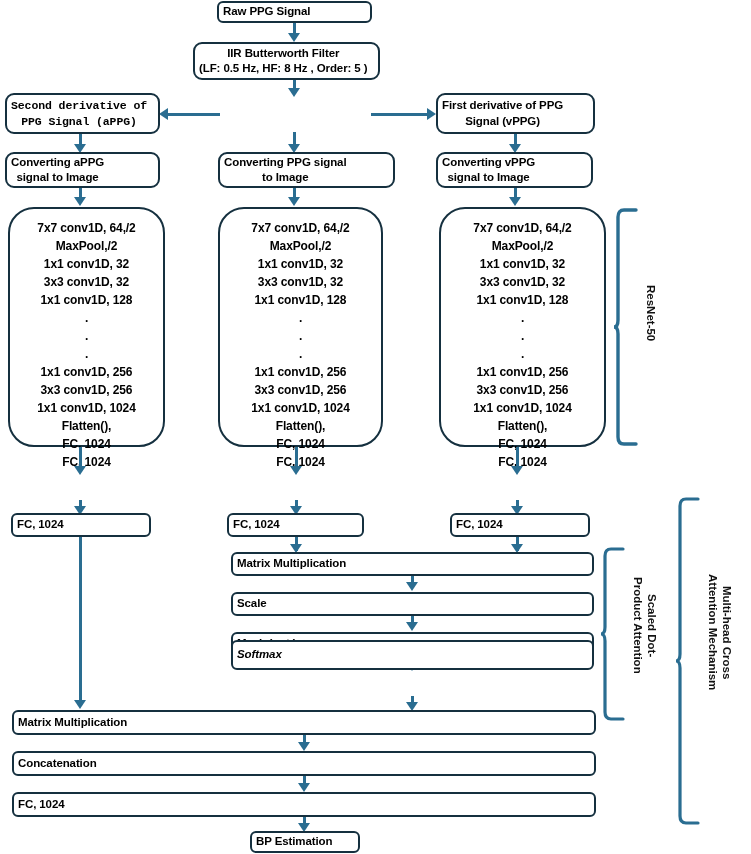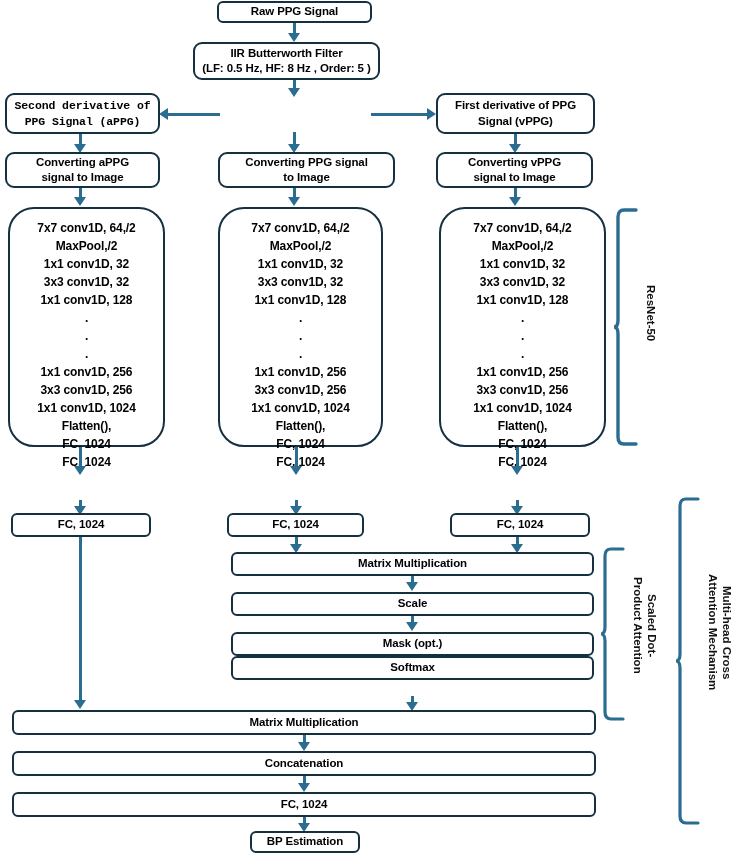--- a/index.html
+++ b/index.html
@@ -7,21 +7,21 @@
   #stage{position:relative;width:751px;height:854px;background:#ffffff;overflow:hidden;}
 
   .box{
     position:absolute;
     box-sizing:border-box;
     border:2.2px solid #15303f;
     background:#ffffff;
     border-radius:7px;
     display:flex;
     align-items:center;
-    justify-content:center;
+    justify-content:flex-start;
     text-align:center;
     color:#000000;
     font-weight:bold;
     font-size:11.5px;
     line-height:1.32;
     letter-spacing:-0.1px;
     padding:2px 4px;
   }
   .box.soft{border-radius:9px;}
   .box.pill{border-radius:6px;}
@@ -248,21 +248,21 @@
   <div class="vline" style="left:411px;top:616px;height:10px;"></div>
   <div class="arrow-d" style="left:406px;top:622px;"></div>
 
   <div class="box pill" style="left:231px;top:632px;width:363px;height:24px;">
     <span class="lines">Mask (opt.)</span>
   </div>
 
   <div class="vline" style="left:411px;top:656px;height:10px;"></div>
   <div class="arrow-d" style="left:406px;top:662px;"></div>
 
-  <div class="box pill" style="left:231px;top:656px;width:363px;height:24px;">
+  <div class="box pill" style="left:231px;top:640px;width:363px;height:30px;font-style:italic;">
     <span class="lines">Softmax</span>
   </div>
 
   <div class="vline" style="left:411px;top:696px;height:10px;"></div>
   <div class="arrow-d" style="left:406px;top:702px;"></div>
 
   <div class="brace" style="left:601px;top:546px;">
     <svg width="26" height="176" viewBox="0 0 26 176">
       <path d="M22 3 L10 3 Q4 3 4 10 L4 81 Q4 88 0 88 Q4 88 4 95 L4 166 Q4 173 10 173 L22 173" fill="none" stroke="#2a6d91" stroke-width="3.2" stroke-linecap="round" stroke-linejoin="round"></path>
     </svg>

